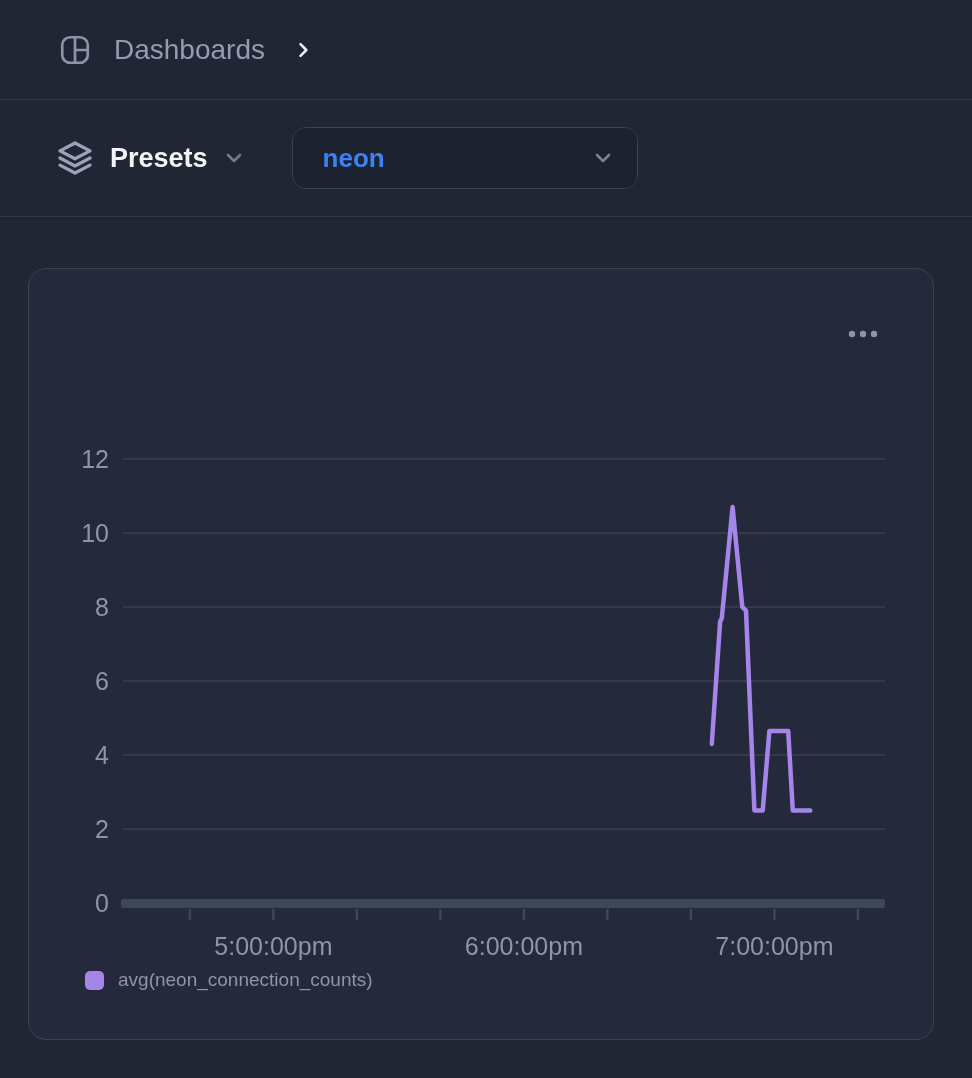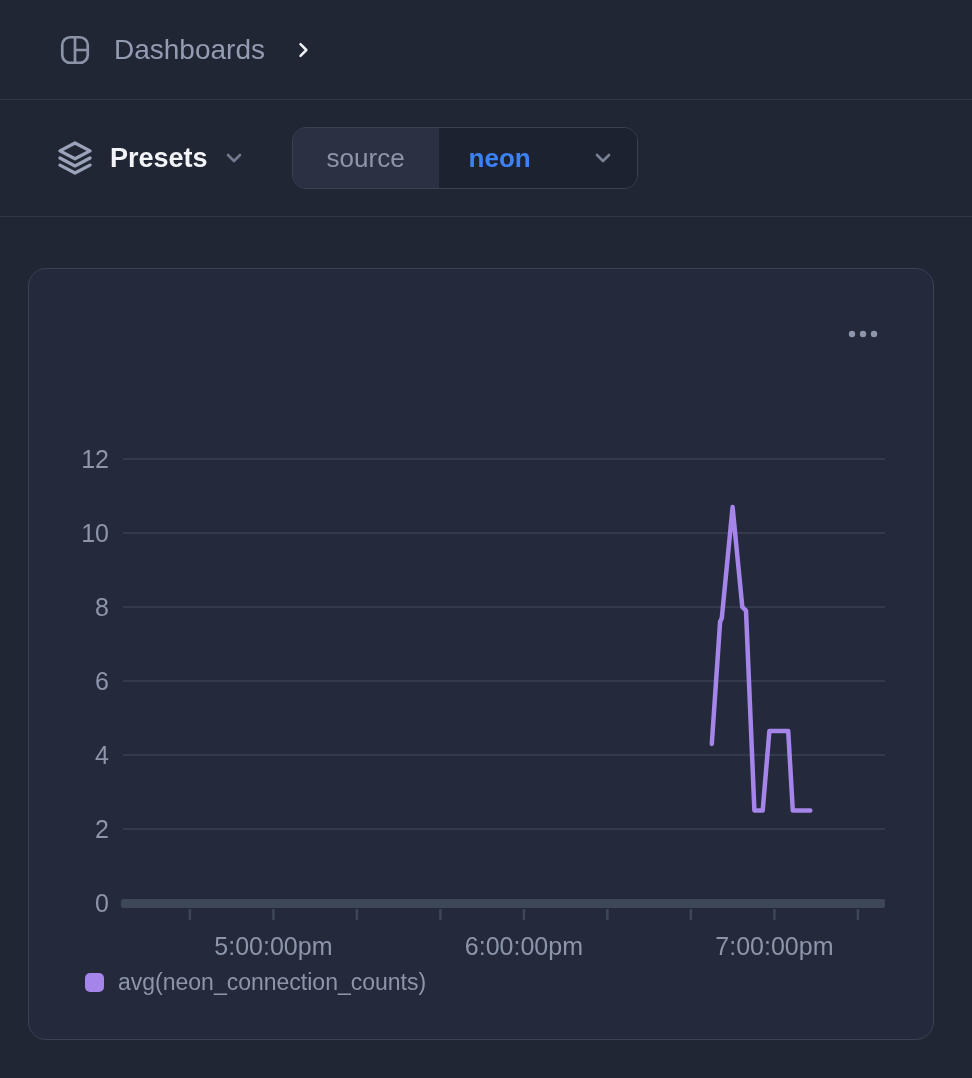--- a/index.html
+++ b/index.html
@@ -89,21 +89,21 @@
   .chart-svg { position: absolute; left: 0; top: 0; width: 906px; height: 772px; }
 
   .legend {
     position: absolute; left: 56px; top: 700px;
     display: flex; align-items: center;
   }
   .legend-swatch {
     width: 19px; height: 19px; border-radius: 5px;
     background: #a685ea; margin-right: 14px; flex: none;
   }
-  .legend-label { font-size: 23px; color: #8d95ab; }
+  .legend-label { font-size: 19px; color: #8d95ab; }
 </style>
 </head>
 <body>
 
 <div class="header">
   <svg class="crumb-icon" viewBox="0 0 24 24" fill="none" stroke="#8b93a8" stroke-width="1.9" stroke-linecap="round">
     <rect x="3" y="3" width="18" height="18" rx="5.5"></rect>
     <line x1="12" y1="3.5" x2="12" y2="20.5"></line>
     <line x1="12.5" y1="12" x2="20.5" y2="12"></line>
   </svg>
@@ -120,21 +120,20 @@
       <polyline points="2.5 12 12 17 21.5 12"></polyline>
       <polyline points="2.5 16.5 12 21.5 21.5 16.5"></polyline>
     </svg>
     <span class="presets-label">Presets</span>
     <svg class="presets-chevron" viewBox="0 0 24 24" fill="none" stroke="#717a8e" stroke-width="2.6" stroke-linecap="round" stroke-linejoin="round">
       <polyline points="6 9 12 15 18 9"></polyline>
     </svg>
   </div>
 
   <div class="filter-pill">
-    <div class="filter-key">source</div>
     <div class="filter-value-wrap">
       <span class="filter-value">neon</span>
       <svg class="filter-chevron" viewBox="0 0 24 24" fill="none" stroke="#7a8296" stroke-width="2.6" stroke-linecap="round" stroke-linejoin="round">
         <polyline points="6 9 12 15 18 9"></polyline>
       </svg>
     </div>
   </div>
 </div>
 
 <div class="card">

